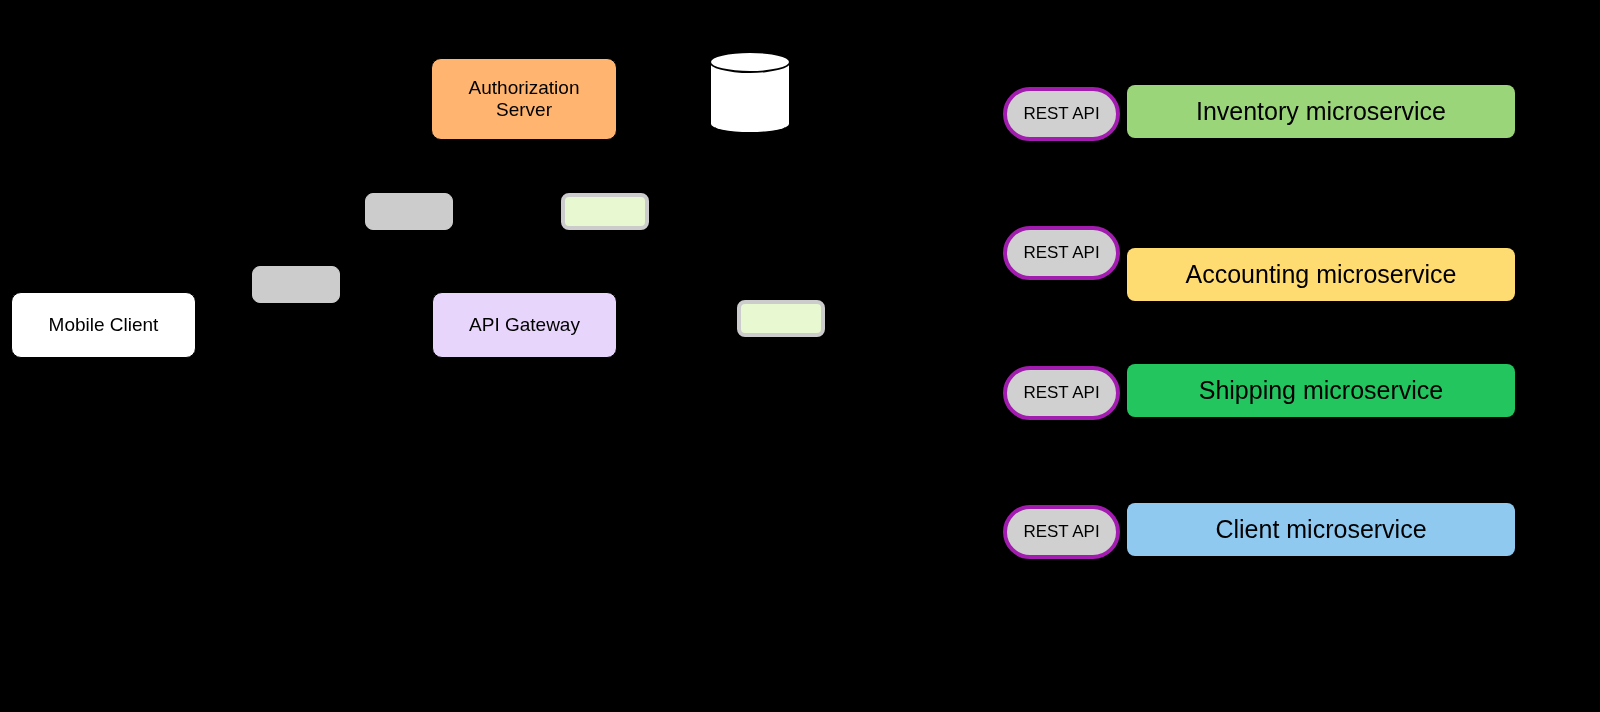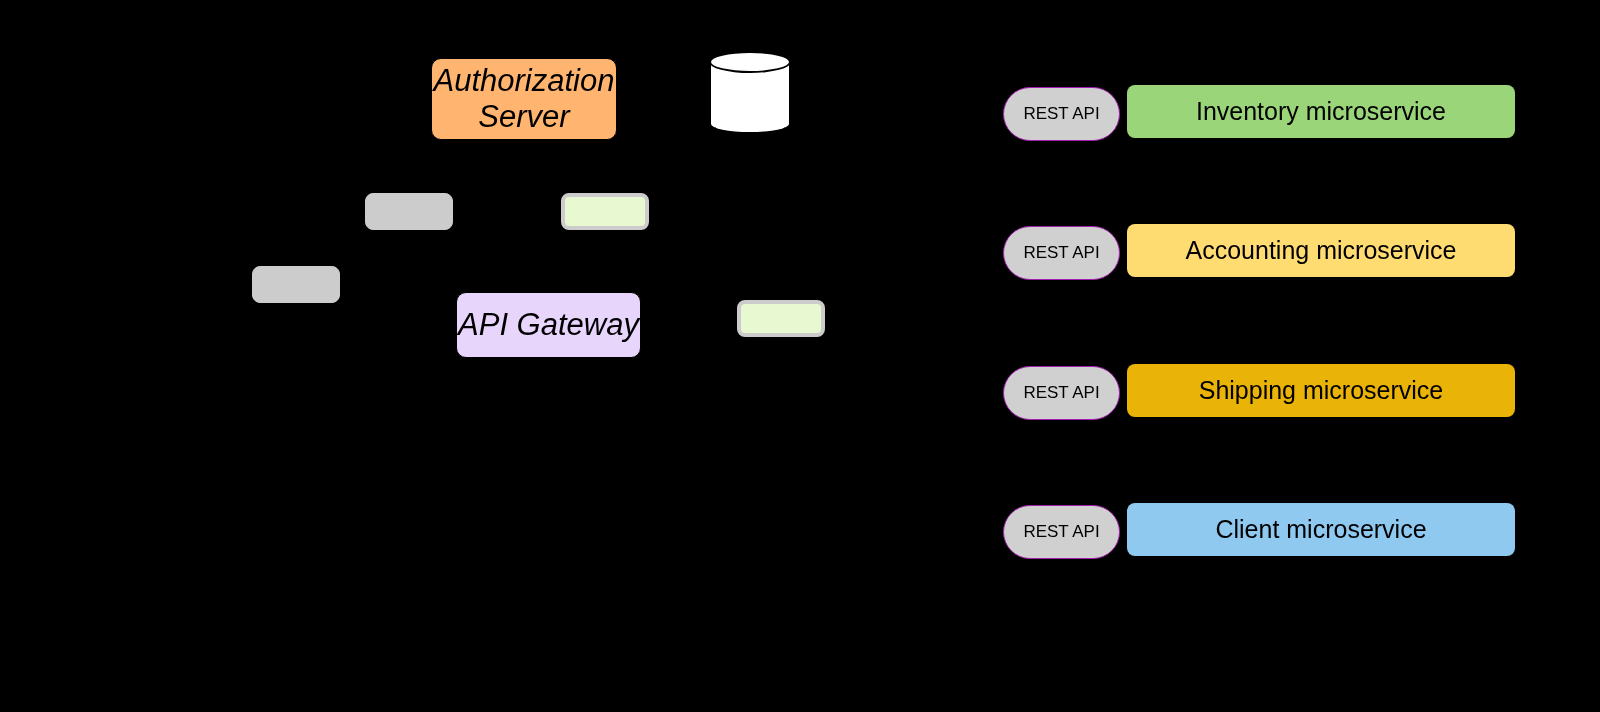--- a/index.html
+++ b/index.html
@@ -25,29 +25,28 @@
     justify-content: center;
     text-align: center;
     color: #000000;
     line-height: 1.15;
     white-space: pre-line;
   }
   
   .box {
     border-radius: 10px;
     border: 1px solid #000000;
-    font-size: 31px;
-    font-style: italic;
+    font-size: 19px;
   }
   .box-mobile-client {
     left: 11px;  top: 292px;  width: 185px; height: 66px;
     background: #FFFFFF;
   }
   .box-api-gateway {
-    left: 456px; top: 292px; width: 185px; height: 66px;
+    left: 432px; top: 292px; width: 185px; height: 66px;
     background: #E8D5FB;
   }
   .box-auth-server {
     left: 431px; top: 58px;  width: 186px; height: 82px;
     background: #FFB570;
   }
   
   .badge {
     border-radius: 8px;
   }
@@ -111,21 +110,21 @@
     width: 552px;
     height: 58px;
   }
   .svc-pill {
     position: absolute;
     left: 0;
     top: 2px;
     width: 117px;
     height: 54px;
     background: #D0D0D0;
-    border: 1px solid #a21caf;
+    border: 4px solid #a21caf;
     border-radius: 27px;
     box-sizing: border-box;
     display: flex;
     align-items: center;
     justify-content: center;
     font-size: 17px;
     color: #000000;
   }
   .svc-box {
     position: absolute;
@@ -159,36 +158,37 @@
   <div class="cylinder">
     <div class="cyl-body"></div>
     <div class="cyl-top"></div>
   </div>
 
   <div class="node badge badge-grey badge-2"></div>
   <div class="node badge badge-green badge-3"></div>
   <div class="node badge badge-grey badge-1"></div>
   <div class="node badge badge-green badge-4"></div>
 
+  <div class="node box box-mobile-client" style="background: rgb(255, 255, 255);">Mobile Client</div>
 
   <div class="node box box-api-gateway" style="background: rgb(232, 213, 251);">API Gateway</div>
 
   <div class="svc-row row-0">
     <div class="svc-pill">REST API</div>
     <div class="svc-box" style="background: rgb(155, 213, 122);">Inventory microservice</div>
   </div>
 
   <div class="svc-row row-1">
     <div class="svc-pill">REST API</div>
-    <div class="svc-box" style="background: rgb(255, 220, 114);">Accounting microservice</div>
+    <div class="svc-box" style="background: rgb(255, 220, 114); margin-top: 24px;">Accounting microservice</div>
   </div>
 
   <div class="svc-row row-2">
     <div class="svc-pill">REST API</div>
-    <div class="svc-box" style="background: #eab308;">Shipping microservice</div>
+    <div class="svc-box" style="background: #22c55e;">Shipping microservice</div>
   </div>
 
   <div class="svc-row row-3">
     <div class="svc-pill">REST API</div>
     <div class="svc-box" style="background: rgb(143, 201, 240);">Client microservice</div>
   </div>
 
 </div>
 
 </body></html>

